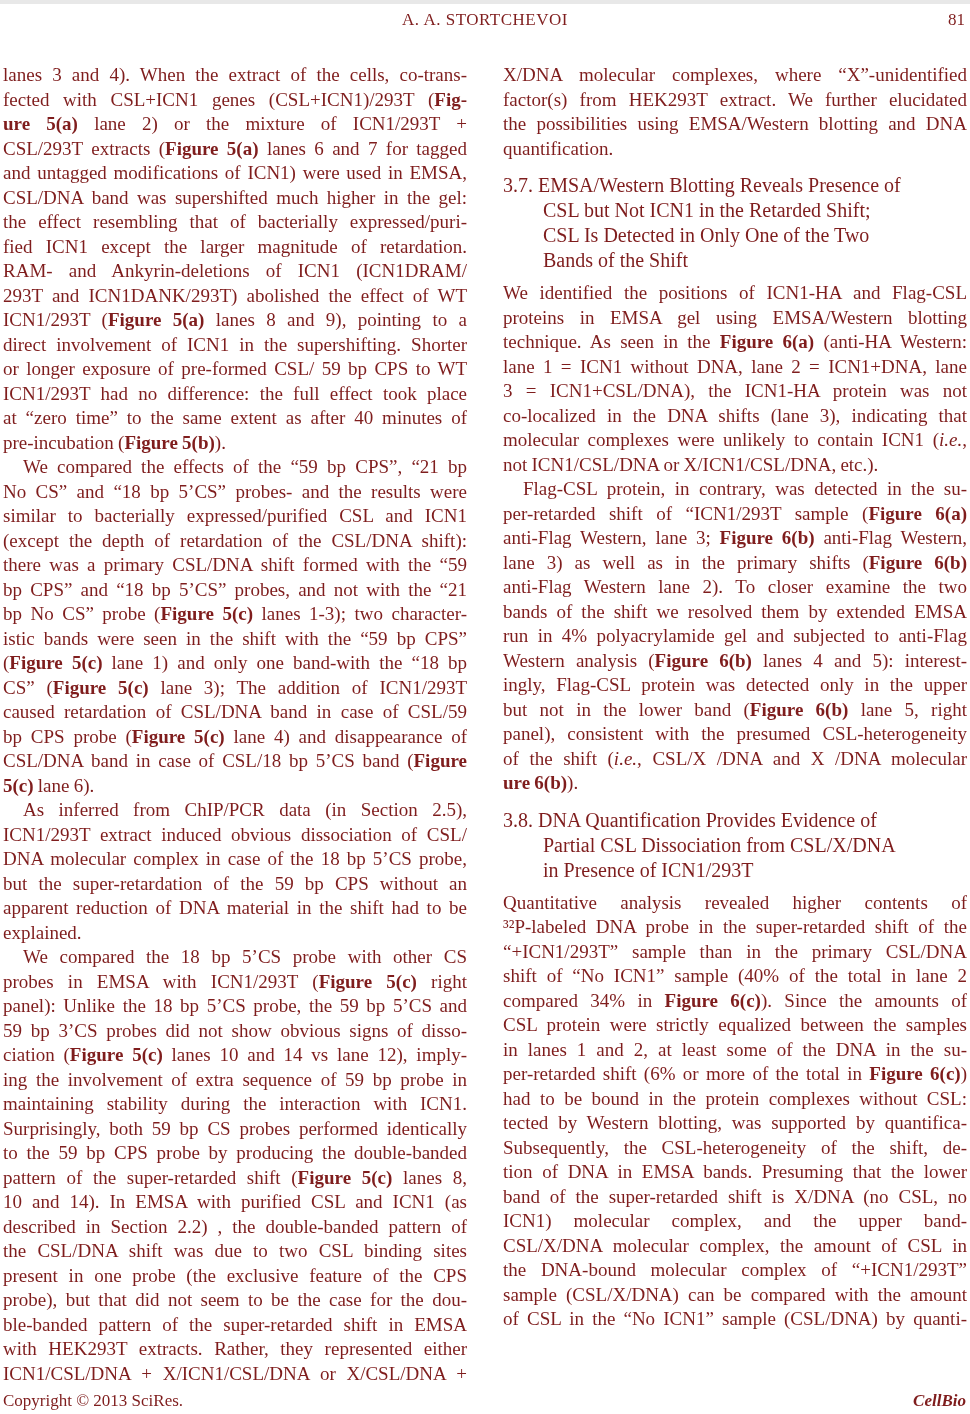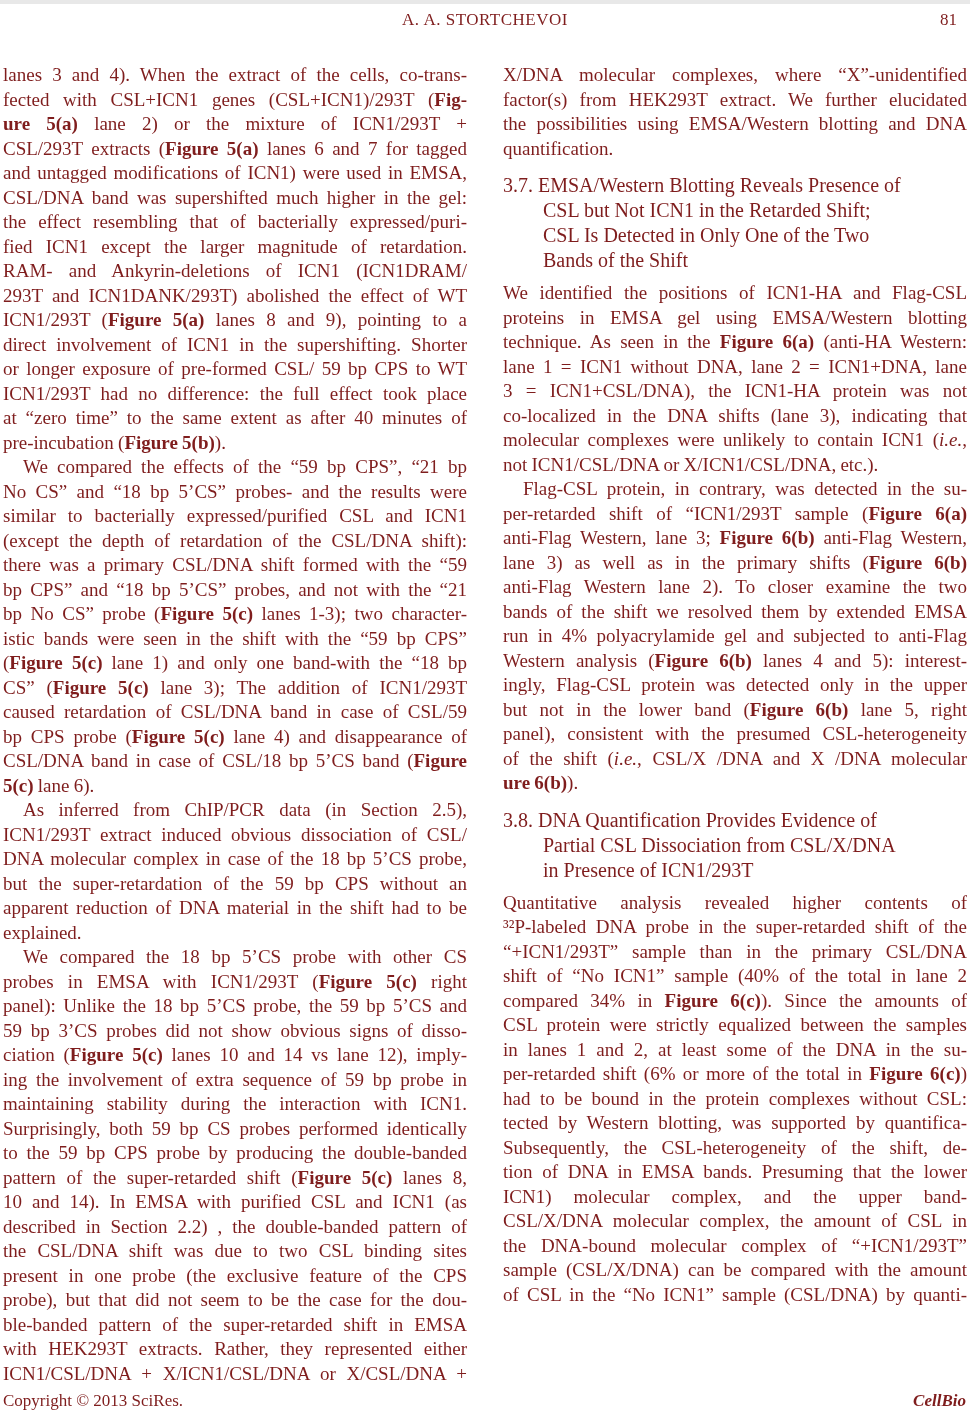--- a/index.html
+++ b/index.html
@@ -20,21 +20,21 @@
     right: 0;
     height: 24px;
   }
   .running-title {
     text-align: center;
     font-size: 17px;
     letter-spacing: 0.5px;
   }
   .page-number {
     position: absolute;
-    right: 13px;
+    right: 5px;
     top: 0;
     font-size: 17px;
   }
   .page-body {
     position: absolute;
     top: 59px;
     left: 3px;
     display: flex;
     gap: 36px;
     justify-content: center;
@@ -194,20 +194,21 @@
           <div class="line">“+ICN1/293T” sample than in the primary CSL/DNA</div>
           <div class="line">shift of “No ICN1” sample (40% of the total in lane 2</div>
           <div class="line">compared 34% in <b>Figure 6(c)</b>). Since the amounts of</div>
           <div class="line">CSL protein were strictly equalized between the samples</div>
           <div class="line">in lanes 1 and 2, at least some of the DNA in the su-</div>
           <div class="line">per-retarded shift (6% or more of the total in <b>Figure 6(c)</b>)</div>
           <div class="line">had to be bound in the protein complexes without CSL:</div>
           <div class="line">tected by Western blotting, was supported by quantifica-</div>
           <div class="line">Subsequently, the CSL-heterogeneity of the shift, de-</div>
           <div class="line">tion of DNA in EMSA bands. Presuming that the lower</div>
+          <div class="line">band of the super-retarded shift is X/DNA (no CSL, no</div>
           <div class="line">ICN1) molecular complex, and the upper band-</div>
           <div class="line">CSL/X/DNA molecular complex, the amount of CSL in</div>
           <div class="line">the DNA-bound molecular complex of “+ICN1/293T”</div>
           <div class="line">sample (CSL/X/DNA) can be compared with the amount</div>
           <div class="line">of CSL in the “No ICN1” sample (CSL/DNA) by quanti-</div>
         </div>
       </div>
   </div>
 
   <div class="page-footer">

